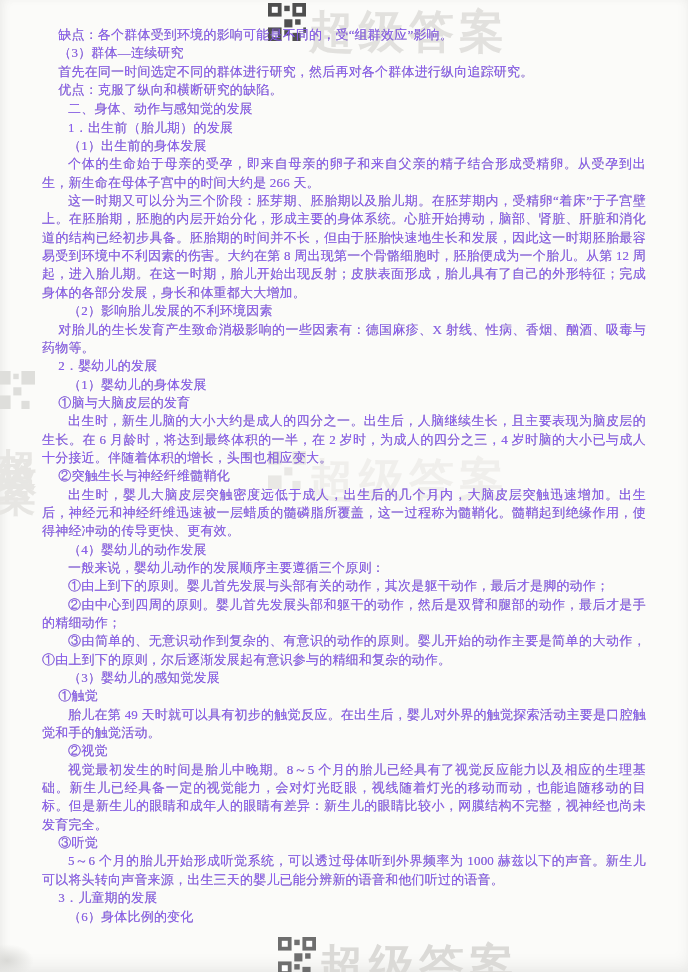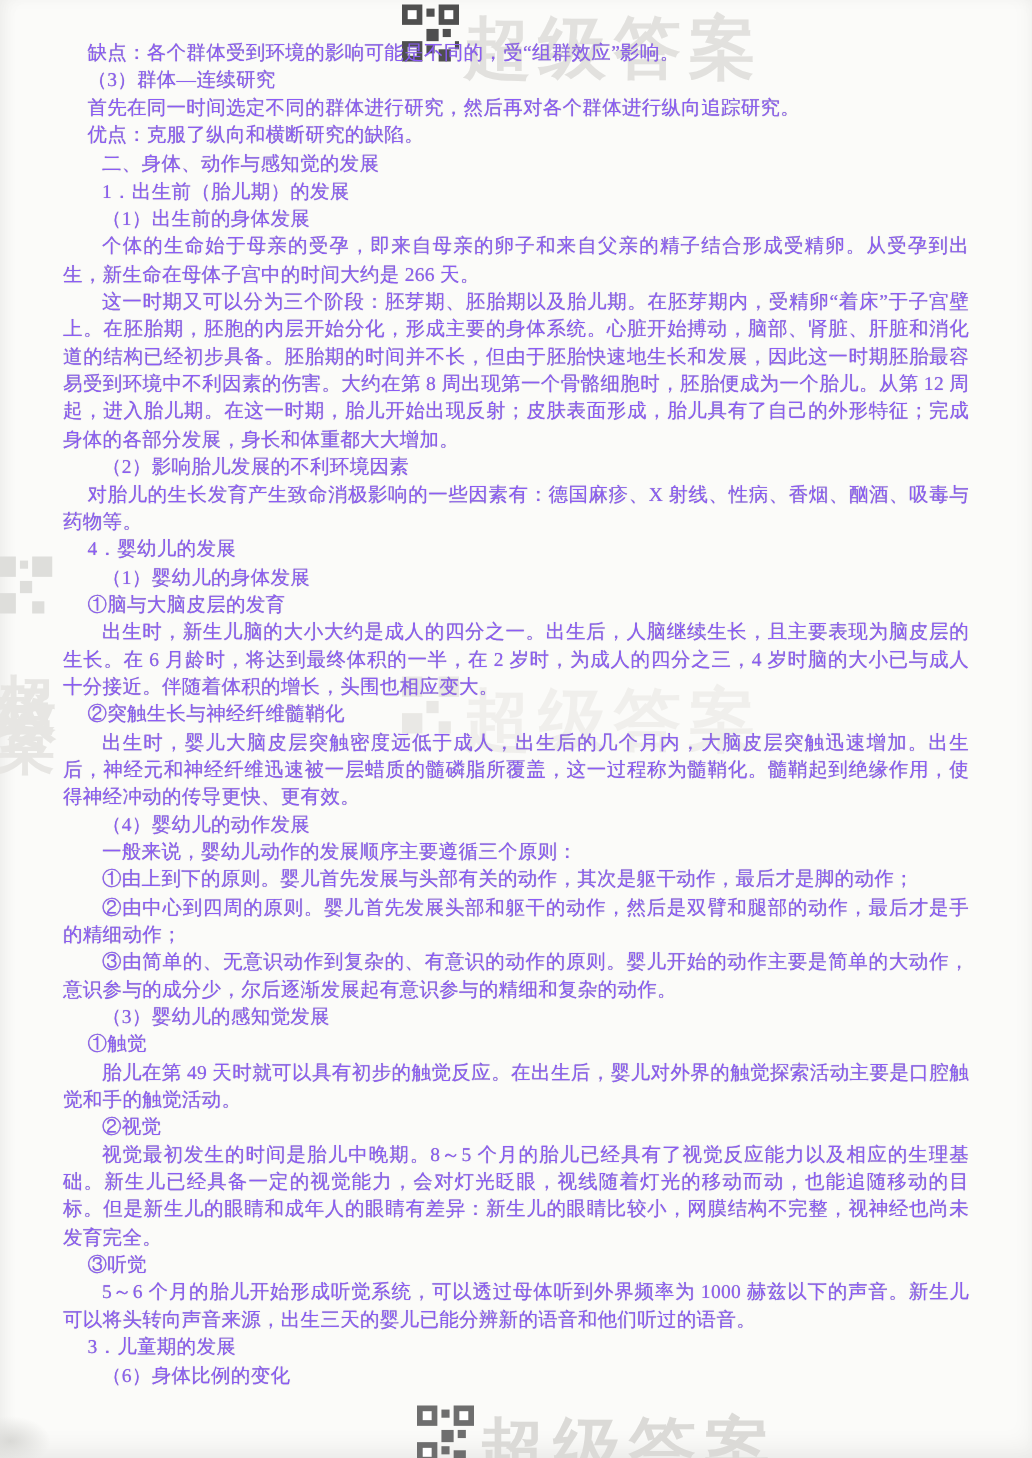--- a/index.html
+++ b/index.html
@@ -144,31 +144,31 @@
       <p class="ind-s">（3）群体—连续研究</p>
       <p class="ind-s">首先在同一时间选定不同的群体进行研究，然后再对各个群体进行纵向追踪研究。</p>
       <p class="ind-s">优点：克服了纵向和横断研究的缺陷。</p>
       <p class="ind-n gap">二、身体、动作与感知觉的发展</p>
       <p class="ind-n">1．出生前（胎儿期）的发展</p>
       <p class="ind-n">（1）出生前的身体发展</p>
       <p class="ind-n">个体的生命始于母亲的受孕，即来自母亲的卵子和来自父亲的精子结合形成受精卵。从受孕到出生，新生命在母体子宫中的时间大约是 266 天。</p>
       <p class="ind-n">这一时期又可以分为三个阶段：胚芽期、胚胎期以及胎儿期。在胚芽期内，受精卵“着床”于子宫壁上。在胚胎期，胚胞的内层开始分化，形成主要的身体系统。心脏开始搏动，脑部、肾脏、肝脏和消化道的结构已经初步具备。胚胎期的时间并不长，但由于胚胎快速地生长和发展，因此这一时期胚胎最容易受到环境中不利因素的伤害。大约在第 8 周出现第一个骨骼细胞时，胚胎便成为一个胎儿。从第 12 周起，进入胎儿期。在这一时期，胎儿开始出现反射；皮肤表面形成，胎儿具有了自己的外形特征；完成身体的各部分发展，身长和体重都大大增加。</p>
       <p class="ind-n">（2）影响胎儿发展的不利环境因素</p>
       <p class="ind-s">对胎儿的生长发育产生致命消极影响的一些因素有：德国麻疹、X 射线、性病、香烟、酗酒、吸毒与药物等。</p>
-      <p class="ind-s">4．婴幼儿的发展</p>
+      <p class="ind-s">2．婴幼儿的发展</p>
       <p class="ind-n">（1）婴幼儿的身体发展</p>
       <p class="ind-s">①脑与大脑皮层的发育</p>
       <p class="ind-n">出生时，新生儿脑的大小大约是成人的四分之一。出生后，人脑继续生长，且主要表现为脑皮层的生长。在 6 月龄时，将达到最终体积的一半，在 2 岁时，为成人的四分之三，4 岁时脑的大小已与成人十分接近。伴随着体积的增长，头围也相应变大。</p>
       <p class="ind-s">②突触生长与神经纤维髓鞘化</p>
       <p class="ind-n">出生时，婴儿大脑皮层突触密度远低于成人，出生后的几个月内，大脑皮层突触迅速增加。出生后，神经元和神经纤维迅速被一层蜡质的髓磷脂所覆盖，这一过程称为髓鞘化。髓鞘起到绝缘作用，使得神经冲动的传导更快、更有效。</p>
       <p class="ind-n">（4）婴幼儿的动作发展</p>
       <p class="ind-n">一般来说，婴幼儿动作的发展顺序主要遵循三个原则：</p>
       <p class="ind-n">①由上到下的原则。婴儿首先发展与头部有关的动作，其次是躯干动作，最后才是脚的动作；</p>
       <p class="ind-n">②由中心到四周的原则。婴儿首先发展头部和躯干的动作，然后是双臂和腿部的动作，最后才是手的精细动作；</p>
-      <p class="ind-n">③由简单的、无意识动作到复杂的、有意识的动作的原则。婴儿开始的动作主要是简单的大动作，意识参与的成分少，尔后逐渐发展起有意识参与的精细和复杂的动作。</p>
+      <p class="ind-n">③由简单的、无意识动作到复杂的、有意识的动作的原则。婴儿开始的动作主要是简单的大动作，①由上到下的原则，尔后逐渐发展起有意识参与的精细和复杂的动作。</p>
       <p class="ind-n">（3）婴幼儿的感知觉发展</p>
       <p class="ind-s">①触觉</p>
       <p class="ind-n">胎儿在第 49 天时就可以具有初步的触觉反应。在出生后，婴儿对外界的触觉探索活动主要是口腔触觉和手的触觉活动。</p>
       <p class="ind-n">②视觉</p>
       <p class="ind-n">视觉最初发生的时间是胎儿中晚期。8～5 个月的胎儿已经具有了视觉反应能力以及相应的生理基础。新生儿已经具备一定的视觉能力，会对灯光眨眼，视线随着灯光的移动而动，也能追随移动的目标。但是新生儿的眼睛和成年人的眼睛有差异：新生儿的眼睛比较小，网膜结构不完整，视神经也尚未发育完全。</p>
       <p class="ind-s">③听觉</p>
       <p class="ind-n">5～6 个月的胎儿开始形成听觉系统，可以透过母体听到外界频率为 1000 赫兹以下的声音。新生儿可以将头转向声音来源，出生三天的婴儿已能分辨新的语音和他们听过的语音。</p>
       <p class="ind-s">3．儿童期的发展</p>
       <p class="ind-n">（6）身体比例的变化</p>
     </div>

